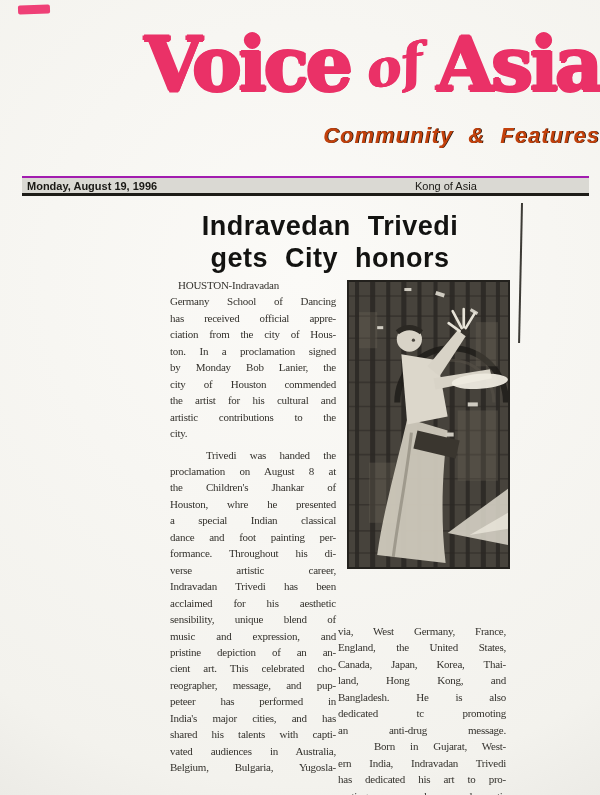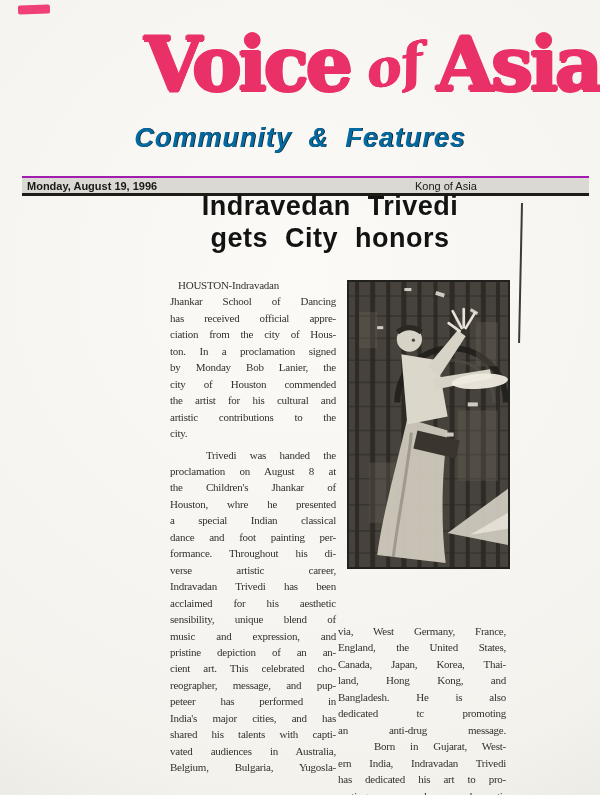--- a/index.html
+++ b/index.html
@@ -30,42 +30,42 @@
   .mast-of {
     font-family:"DejaVu Serif", serif;
     font-style:italic; font-weight:bold; font-size:52px; line-height:96px;
     margin:2px 14px 0 16px;
     transform:rotate(-10deg);
     text-shadow: 1px 0 #ea3167, -0.5px 0 #ea3167;
   }
   
   .section-banner {
     position:absolute; left:0; top:123px; width:600px;
-    text-align:center;
+    text-align:right;
     font-family:"Liberation Sans", sans-serif;
     font-weight:bold; font-style:italic;
-    font-size:27px; letter-spacing:1px; word-spacing:8px;
-    color:#0369a1;
+    font-size:22px; letter-spacing:1px; word-spacing:8px;
+    color:#c2410c;
     text-shadow:0.8px 0 #0e0e0e;
   }
   
   .dateline {
     position:absolute; left:22px; top:176px; width:567px; height:20px;
     background:#dad9d3;
     border-top:2px solid #a21caf;
     border-bottom:3px solid #1d1c17;
     display:flex; align-items:center;
     font-family:"Liberation Sans", sans-serif;
     font-size:11px; color:#1a1915;text-align:center;
   }
   .dateline .date { font-weight:bold; margin-left:5px; }
   .dateline .paper { position:absolute; left:393px; font-weight:normal; }
   
   .headline {
-    position:absolute; left:150px; top:190px; width:360px;
+    position:absolute; left:150px; top:210px; width:360px;
     text-align:center;
     font-family:"Liberation Sans", sans-serif;
     font-weight:bold; font-size:27px; line-height:32px;
     letter-spacing:0.5px; word-spacing:9px;
     color:#131311;
   }
   
   .divider {
     position:absolute; left:521px; top:203px; width:2px; height:140px;
     background:#3d3b36; transform:rotate(1.2deg); transform-origin:top center;
@@ -196,21 +196,21 @@
       <polygon points="68,148 110,158 106,176 64,166" fill="#3a362f"></polygon>
 
       <polygon points="158,206 98,250 158,262" fill="#d5d0c4" opacity="0.9"></polygon>
       <polygon points="158,230 120,252 158,246" fill="#efebe0" opacity="0.7"></polygon>
     </g>
   </svg>
 </div>
 
 <div class="col col-1">
   <div class="ln ind-sm">HOUSTON-Indravadan</div>
-  <div class="ln">Jhankar School of Dancing</div>
+  <div class="ln">Germany School of Dancing</div>
   <div class="ln">has received official appre-</div>
   <div class="ln">ciation from the city of Hous-</div>
   <div class="ln">ton. In a proclamation signed</div>
   <div class="ln">by Monday Bob Lanier, the</div>
   <div class="ln">city of Houston commended</div>
   <div class="ln">the artist for his cultural and</div>
   <div class="ln">artistic contributions to the</div>
   <div class="pe">city.</div>
   <div class="ln ind psp">Trivedi was handed the</div>
   <div class="ln">proclamation on August 8 at</div>

